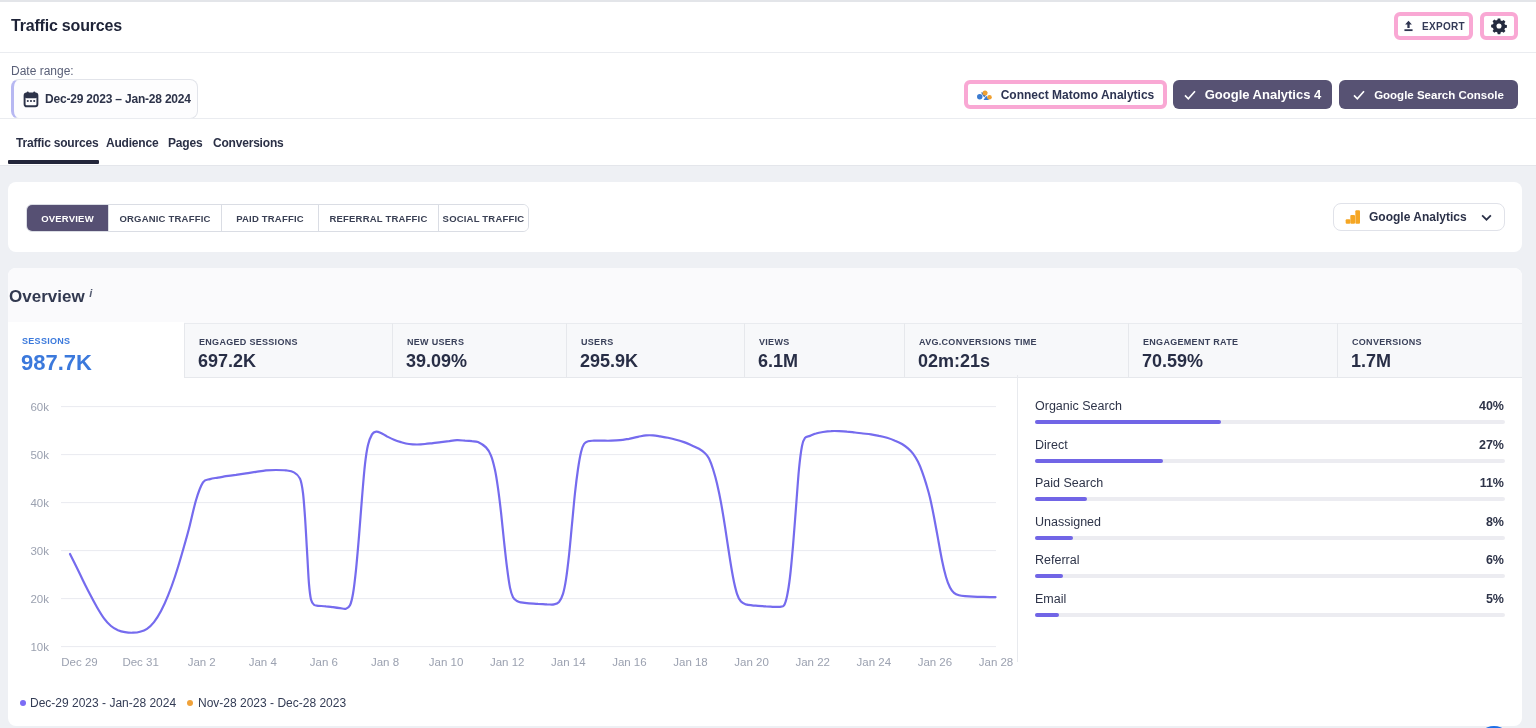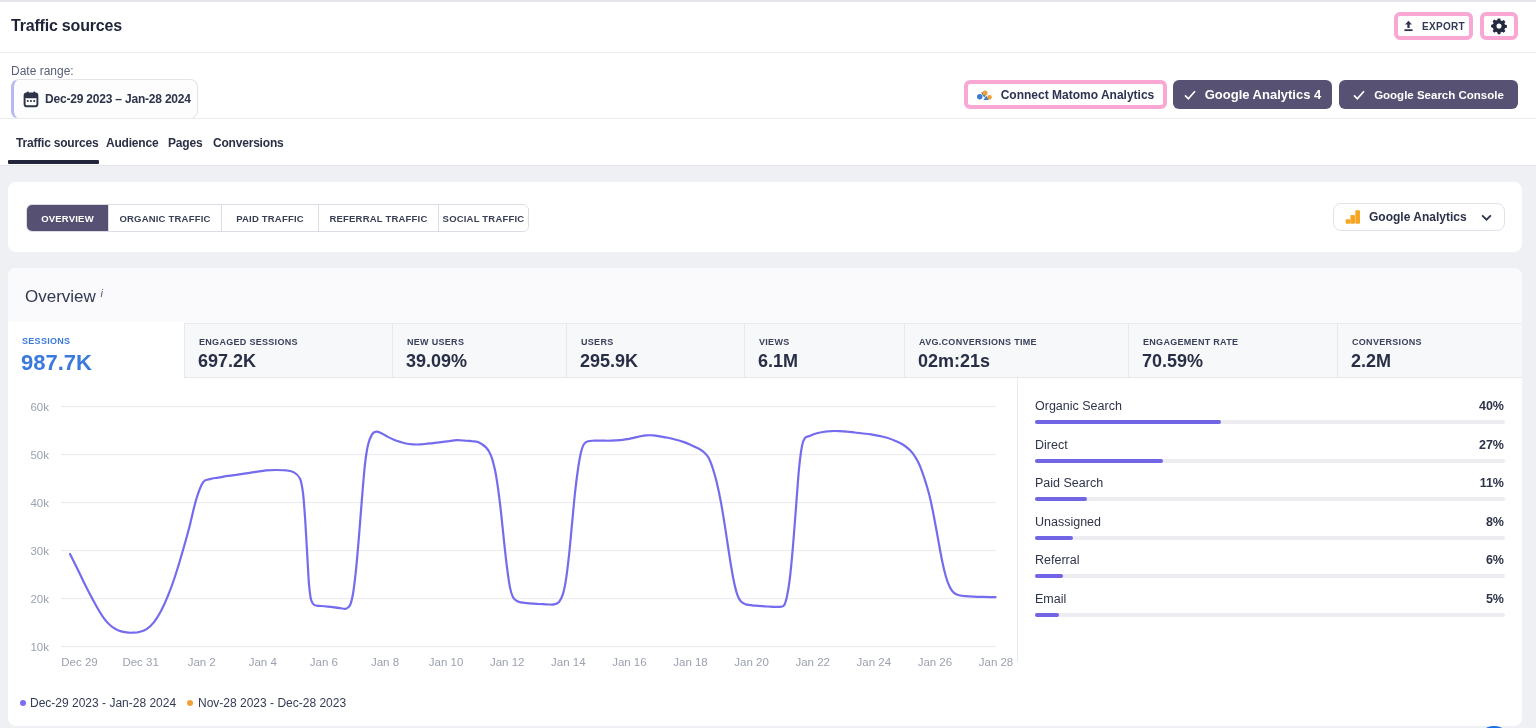--- a/index.html
+++ b/index.html
@@ -15,21 +15,21 @@
 .tabs span{margin-right:0px;}
 .underline{left:8px;top:160px;width:91px;height:4px;background:#23263a;border-radius:1px;}
 .graybg{left:0;top:166px;width:1536px;height:562px;background:#eef0f4;}
 .card1{left:8px;top:182px;width:1514px;height:70px;background:#fff;border-radius:8px;}
 .card2{left:8px;top:268px;width:1514px;height:458px;background:#fff;border-radius:8px;}
 .seg{position:absolute;left:26px;top:204px;height:28px;display:flex;border-radius:6px;overflow:hidden;border:1px solid #dadde4;}
 .seg div{display:flex;align-items:center;justify-content:center;font-size:9.5px;font-weight:bold;letter-spacing:.2px;color:#3a4054;background:#fff;border-left:1px solid #dadde4;white-space:nowrap;}
 .seg div:first-child{border-left:none;background:#565073;color:#fff;}
 .gadrop{left:1333px;top:203px;width:172px;height:28px;border:1px solid #e0e2e9;border-radius:8px;background:#fff;display:flex;align-items:center;font-size:12px;font-weight:bold;color:#2b3148;}
 .ovh{left:8px;top:268px;width:1514px;height:55px;background:#fafafc;border-radius:8px 8px 0 0;}
-.ovtitle{left:25px;top:287px;font-size:17px;color:#323950;font-weight:400;}
+.ovtitle{left:9px;top:287px;font-size:17px;color:#323950;font-weight:700;}
 .cell{position:absolute;top:323px;height:55px;background:#f7f8fa;border-top:1px solid #e9ebef;border-bottom:1px solid #e6e8ec;border-left:1px solid #e6e8ec;}
 .cell .lb{position:absolute;left:14px;top:13px;font-size:9px;font-weight:bold;letter-spacing:.3px;color:#3a415a;white-space:nowrap;}
 .cell .vl{position:absolute;left:13px;top:27px;font-size:18px;font-weight:600;color:#282e46;}
 .cell1{position:absolute;top:322px;height:58px;background:#fff;left:8px;width:176px;}
 .cell1 .lb{position:absolute;left:14px;top:14px;font-size:9px;font-weight:bold;letter-spacing:.3px;color:#3b79dc;}
 .cell1 .vl{position:absolute;left:13px;top:28px;font-size:22px;font-weight:600;color:#3b79dc;}
 .vdiv{left:1017px;top:375px;width:1px;height:287px;background:#e8eaee;}
 .srow .nm{position:absolute;left:1035px;font-size:12.5px;color:#2e3449;}
 .srow .pc{position:absolute;font-size:12.5px;font-weight:bold;color:#2e3449;right:32px;}
 .track{position:absolute;left:1035px;width:470px;height:4px;border-radius:2px;background:#ececf1;}
@@ -139,21 +139,21 @@
 <div class="cell" style="left:904px;width:224px;">
     <span class="lb">AVG.CONVERSIONS TIME</span>
     <span class="vl">02m:21s</span>
   </div>
 <div class="cell" style="left:1128px;width:209px;">
     <span class="lb">ENGAGEMENT RATE</span>
     <span class="vl">70.59%</span>
   </div>
 <div class="cell" style="left:1337px;width:184.5px;border-right:none;">
     <span class="lb">CONVERSIONS</span>
-    <span class="vl">2.2M</span>
+    <span class="vl">1.7M</span>
   </div>
 <div class="cell1">
     <span class="lb">SESSIONS</span>
     <span class="vl">987.7K</span>
   </div>
 <svg class="abs" style="left:0;top:0;" width="1030" height="690" viewBox="0 0 1030 690">
 <line x1="61" y1="406.6" x2="996" y2="406.6" stroke="#e9ebf0" stroke-width="1"></line>
 <text x="49" y="410.6" text-anchor="end" font-size="11.5" fill="#9ba1b0">60k</text>
 <line x1="61" y1="454.6" x2="996" y2="454.6" stroke="#e9ebf0" stroke-width="1"></line>
 <text x="49" y="458.6" text-anchor="end" font-size="11.5" fill="#9ba1b0">50k</text>

